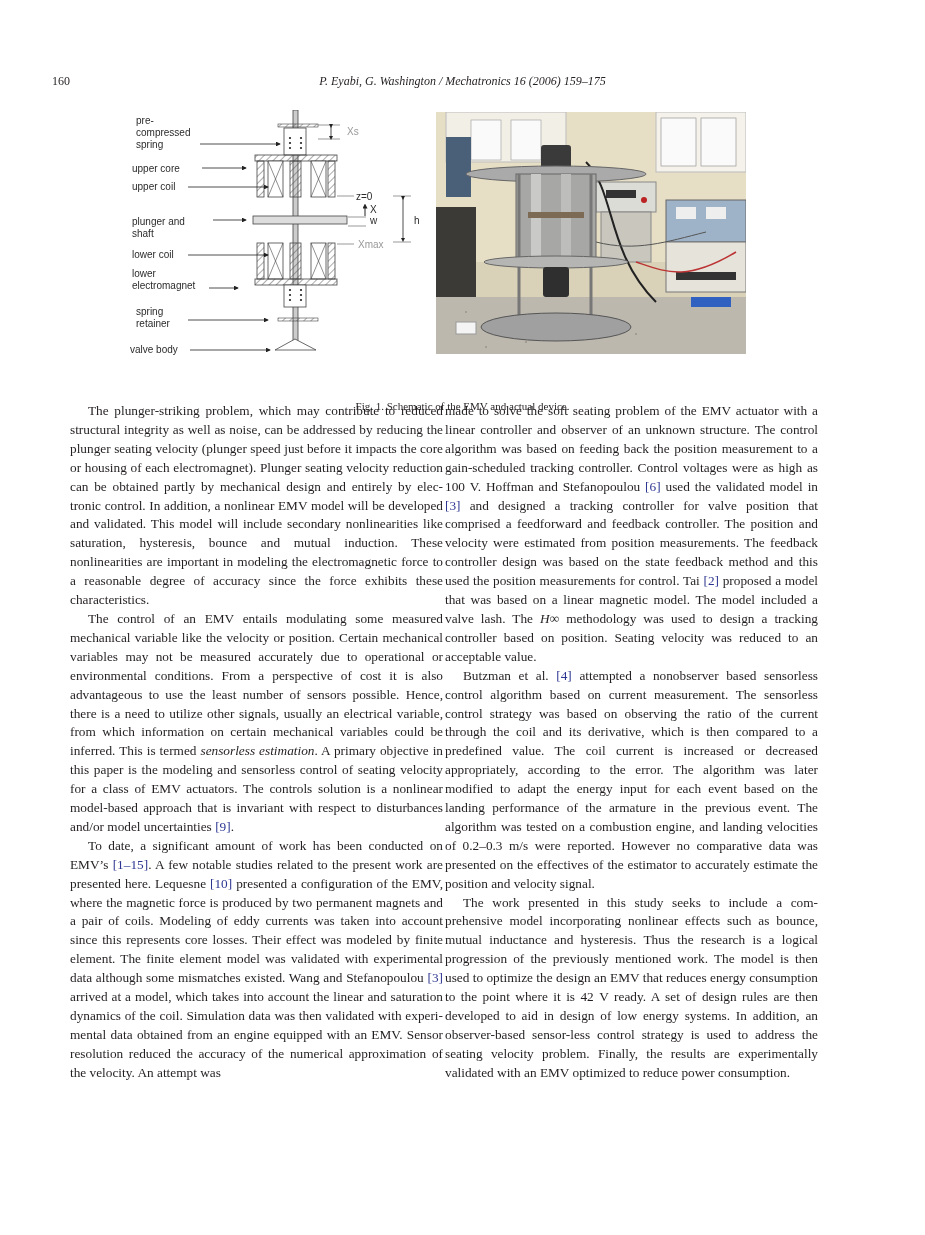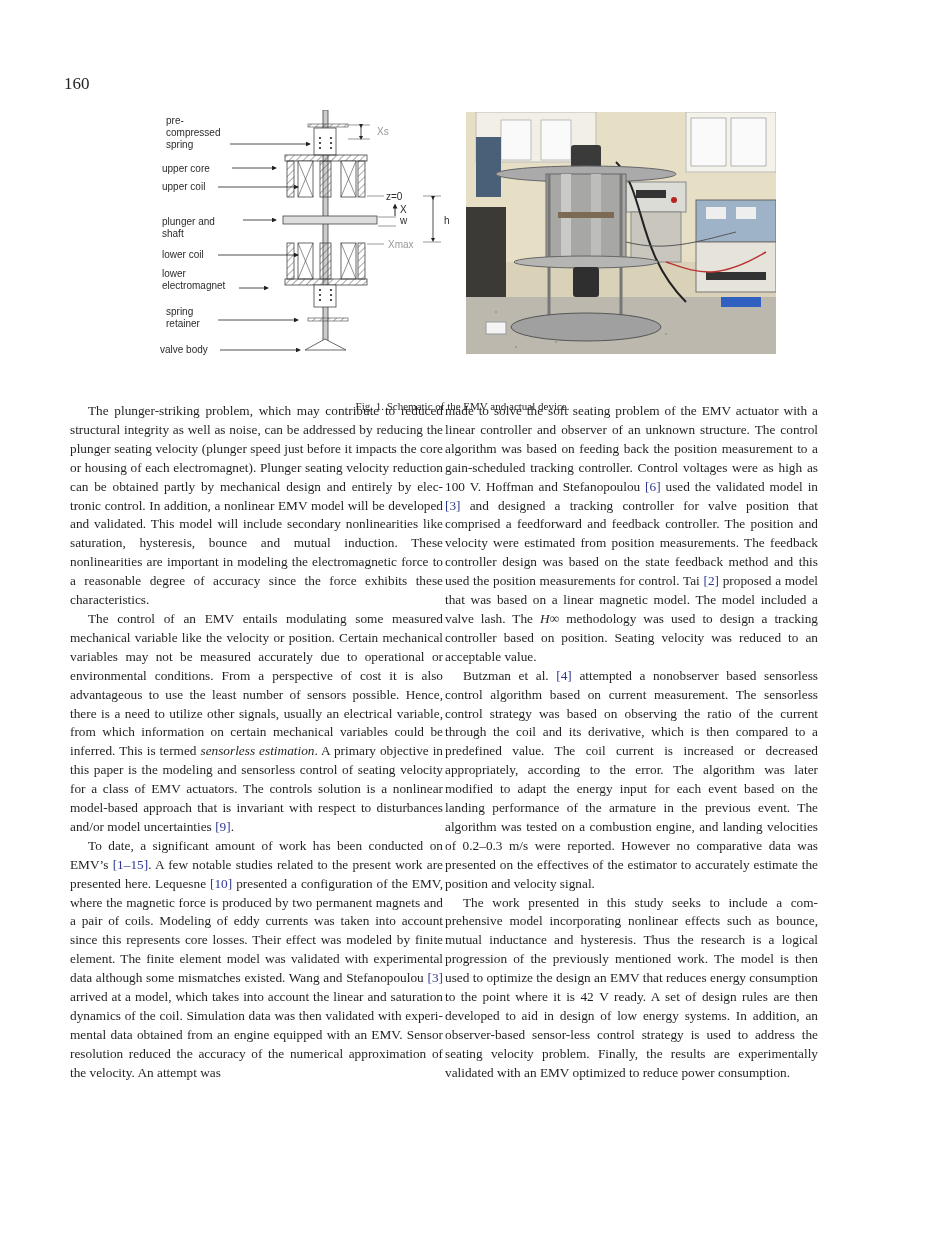--- a/index.html
+++ b/index.html
@@ -1,44 +1,45 @@
 <!DOCTYPE html>
 <html><head>
 <meta charset="utf-8">
 <style>
   html, body { margin: 0; padding: 0; background: #ffffff; }
   body {
     width: 925px; height: 1235px; position: relative; overflow: hidden;
     font-family: "Liberation Serif", "DejaVu Serif", serif; color: #231f20;
   }
-  .header { position: absolute; top: 74px; left: 64px; right: 52px; height: 16px; font-size: 17px; }
+  .header { position: absolute; top: 74px; left: 52px; right: 52px; height: 16px; font-size: 12px; }
   .page-num { position: absolute; left: 0; top: 0; }
   .running-head { position: absolute; left: 0; right: 0; text-align: center; font-style: italic; }
 
-  .figure { position: absolute; top: 110px; left: 148px; width: 630px; height: 248px; }
+  .figure { position: absolute; top: 110px; left: 118px; width: 630px; height: 248px; }
   .schematic { position: absolute; left: 0; top: 0; width: 310px; height: 248px; }
   .photo { position: absolute; left: 318px; top: 2px; width: 310px; height: 242px; overflow: hidden; }
   .caption { position: absolute; top: 372px; left: 0; width: 925px; text-align: center; font-size: 11px; margin-top: 28px; }
 
   .col { position: absolute; top: 402px; width: 373px; font-size: 13.3px; line-height: 18.9px; text-align: justify; hyphens: manual; }
   .col.left { left: 70px; }
   .col.right { left: 445px; }
   .col p { margin: 0; text-indent: 0; }
   .col p.indent { text-indent: 18px; }
   .ref { color: #2c3691; }
   .ital { font-style: italic; }
 
   .lbl { font-family: "Liberation Sans", "DejaVu Sans", sans-serif; font-size: 10px; fill: #2b2b2b; }
   .lbl-light { font-family: "Liberation Sans", "DejaVu Sans", sans-serif; font-size: 10px; fill: #999; }
 </style>
 </head>
 <body>
 
 <div class="header">
   <span class="page-num">160</span>
+  <span class="running-head">P. Eyabi, G. Washington / Mechatronics 16 (2006) 159–175</span>
 </div>
 
 <div class="figure">
   <svg class="schematic" viewBox="0 0 310 248" width="310" height="248">
     <defs>
       <pattern id="hatch" width="5" height="5" patternUnits="userSpaceOnUse" patternTransform="rotate(45)">
         <line x1="0" y1="0" x2="0" y2="5" stroke="#555" stroke-width="1"></line>
       </pattern>
       <marker id="arr" markerWidth="6" markerHeight="6" refX="5" refY="3" orient="auto">
         <path d="M0,0 L6,3 L0,6 z" fill="#222"></path>

